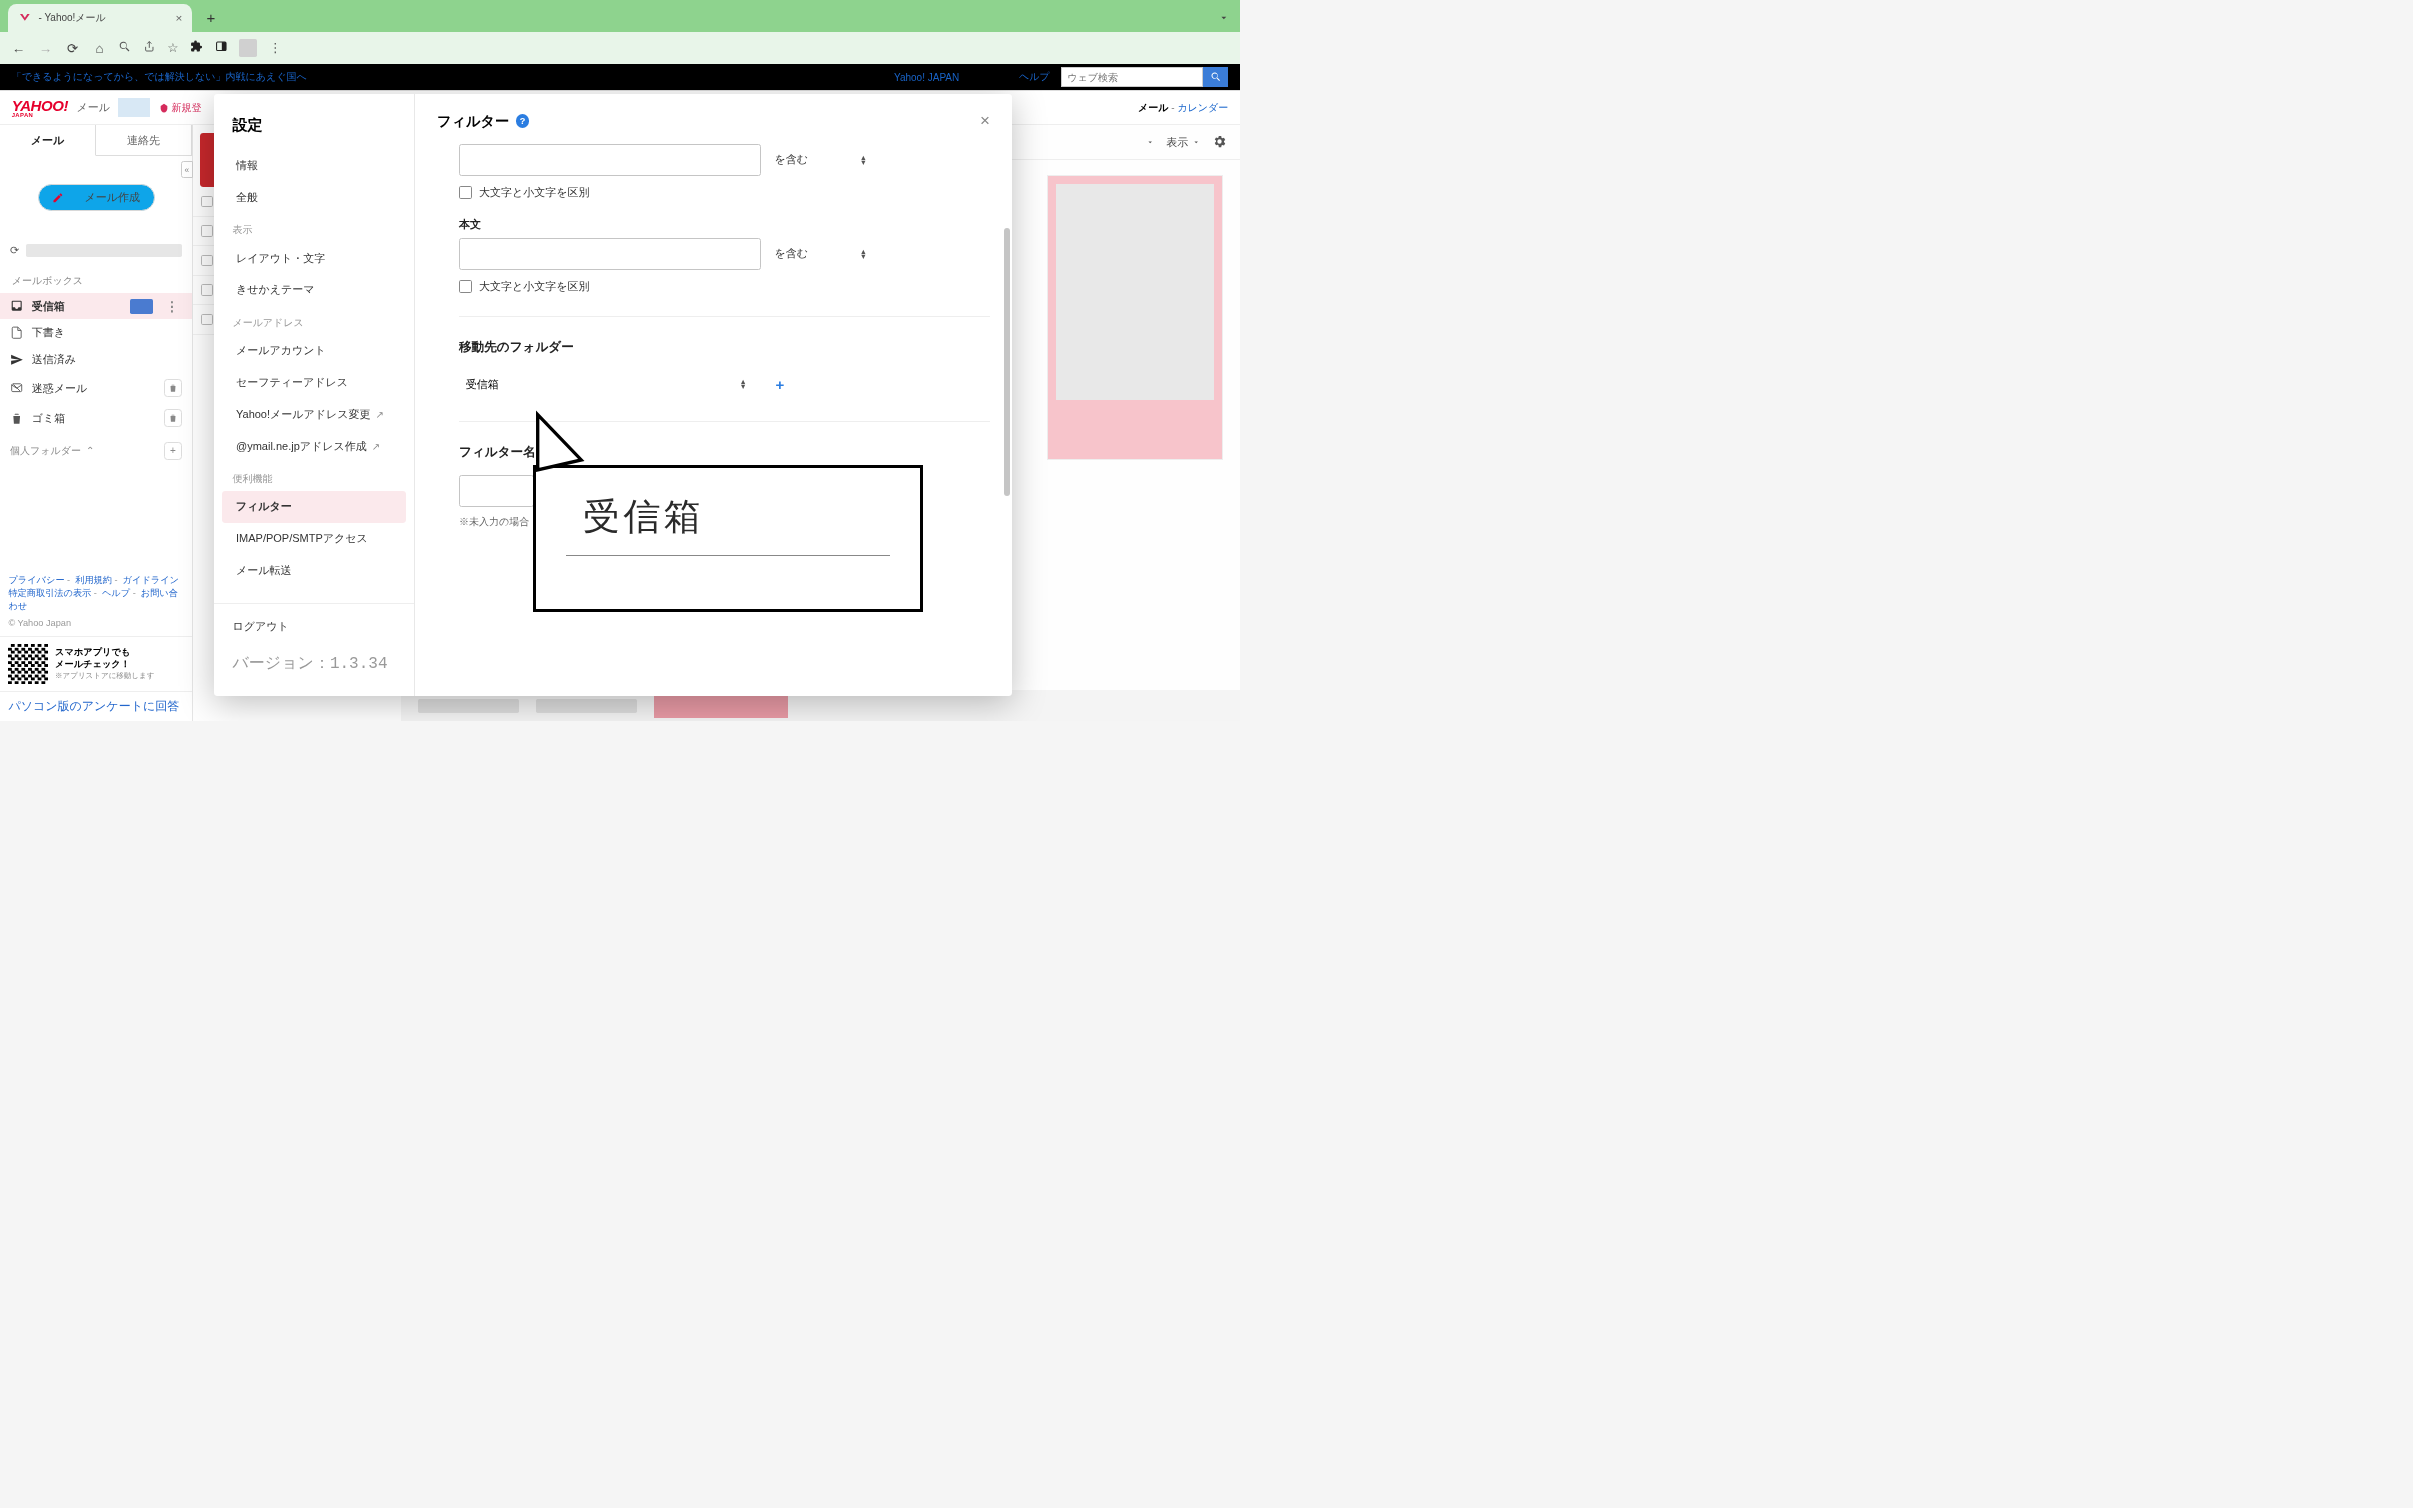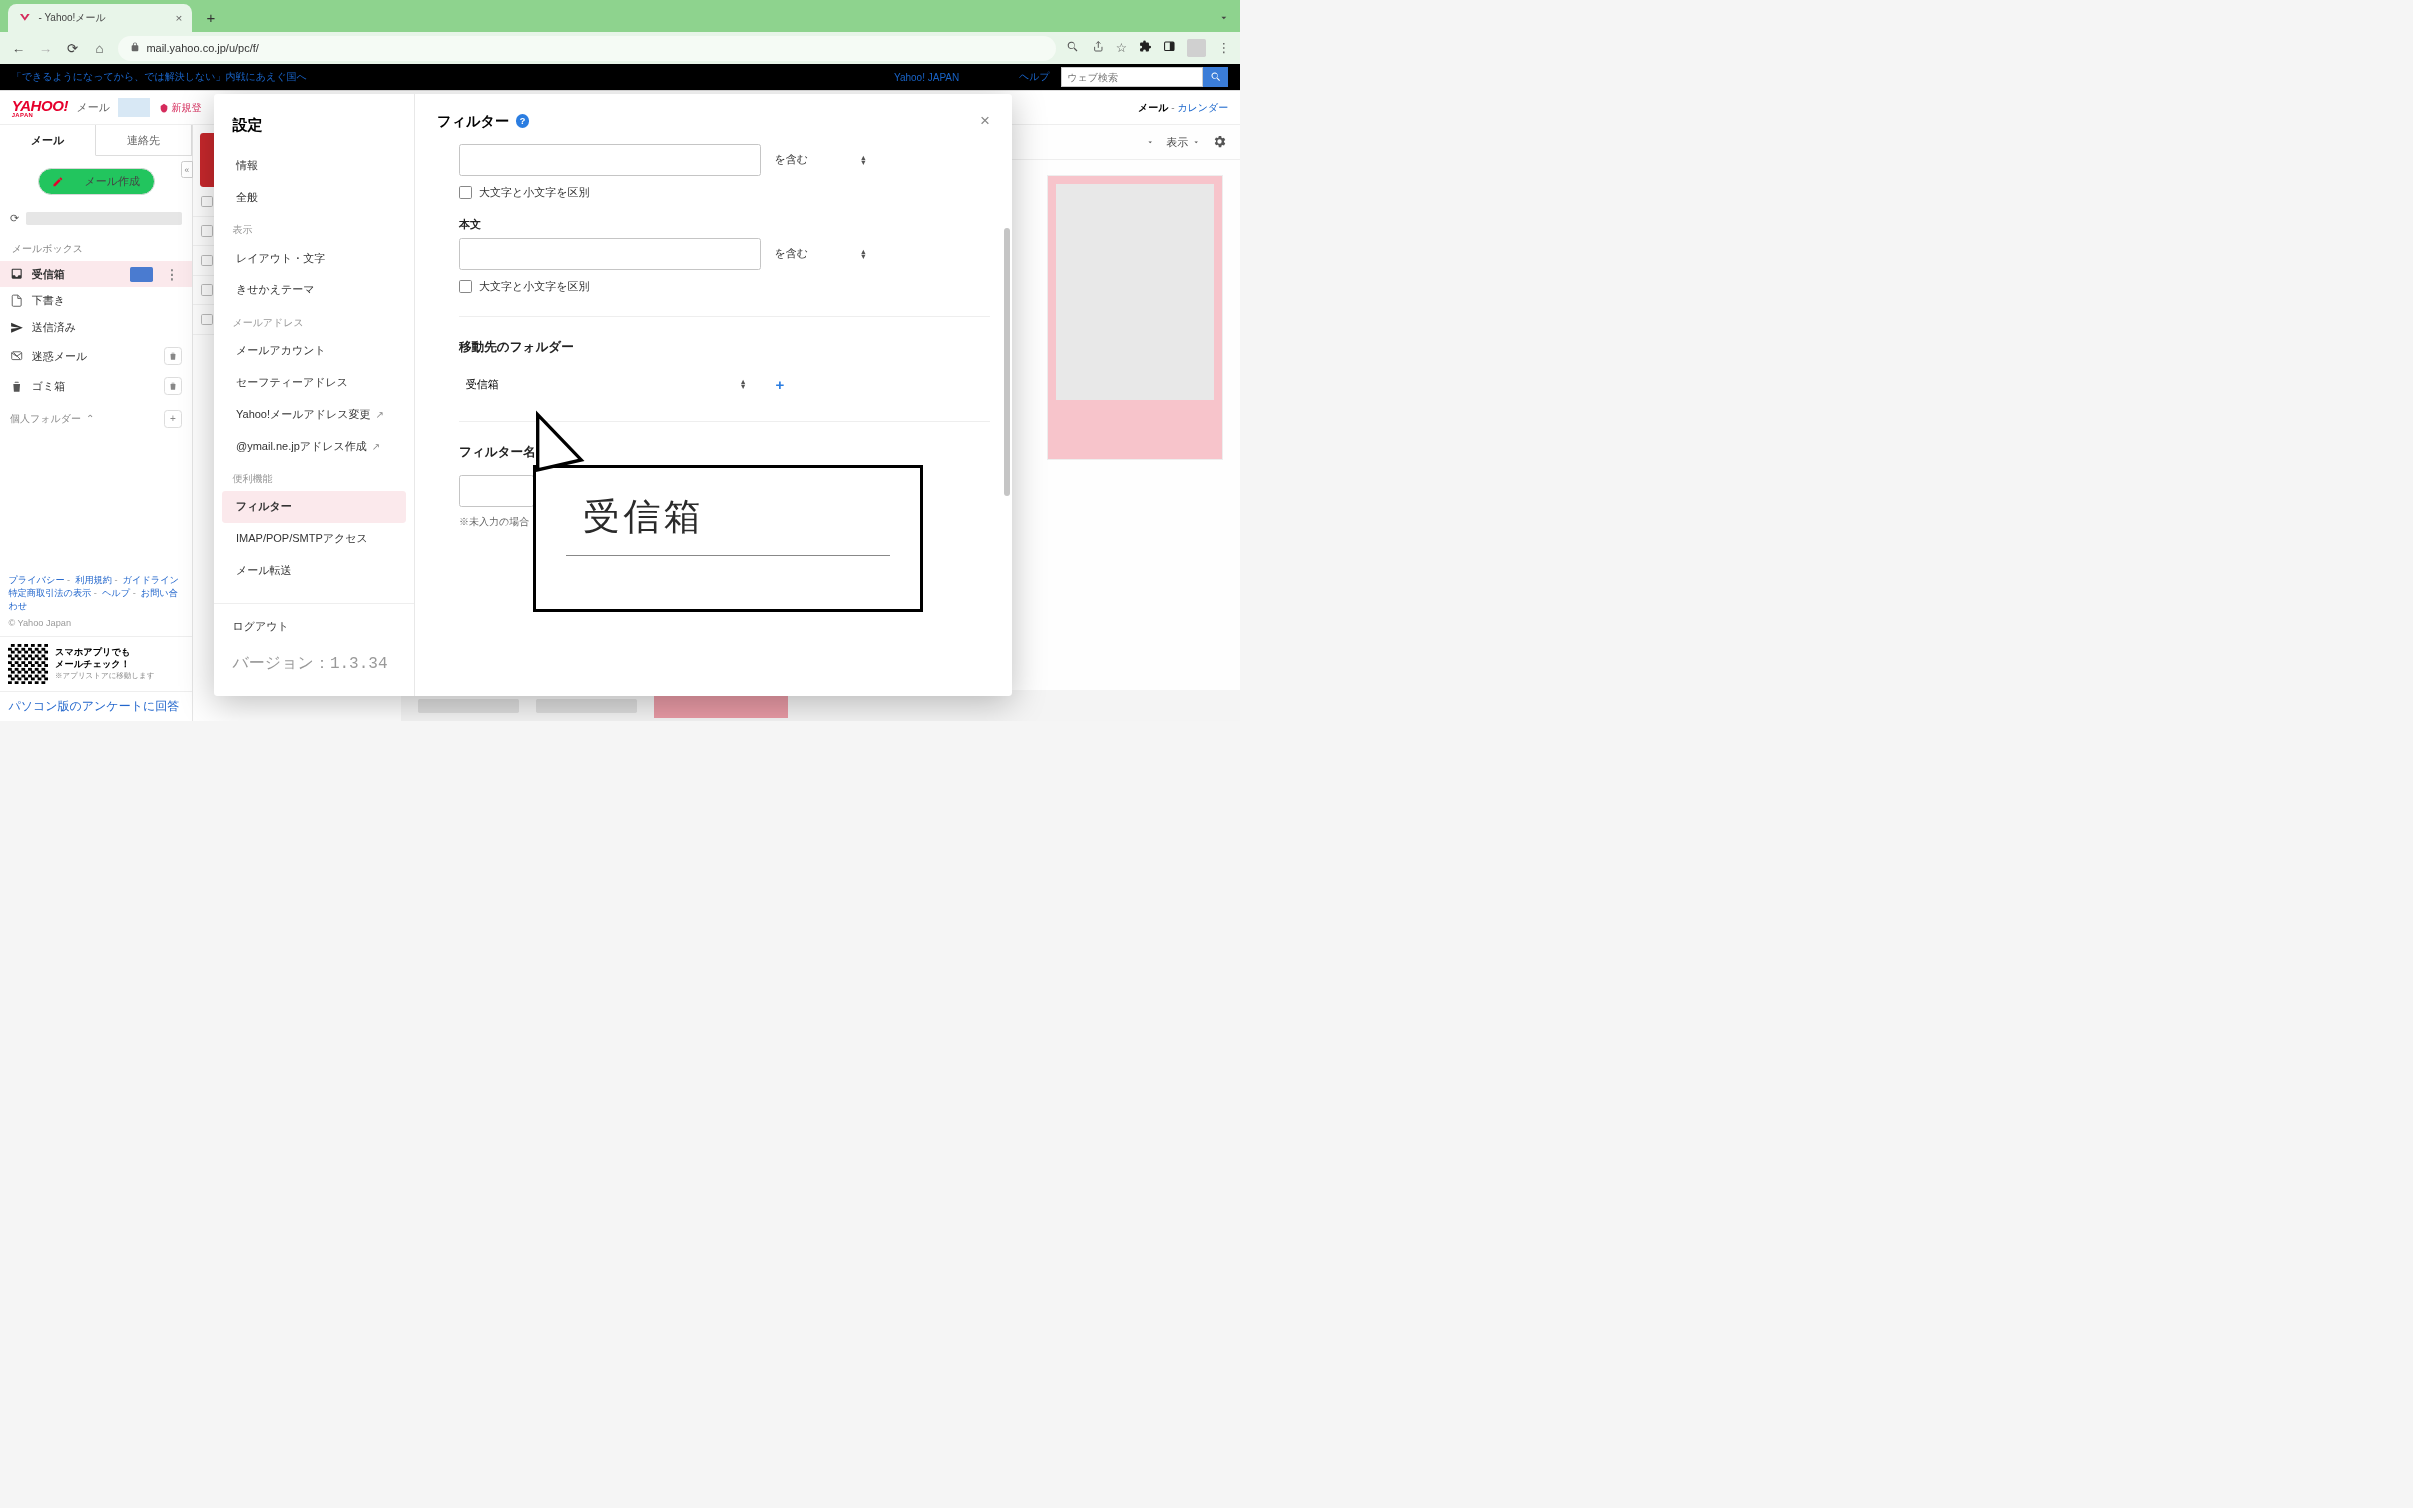--- a/index.html
+++ b/index.html
@@ -43,21 +43,21 @@
 
 
 .main-area { display: flex; height: calc(100% - 124px); background: #fefefe; position: relative; }
 
 
 .left-sidebar { width: 193px; border-right: 0.8px solid #e5e5e5; background: #fff; display: flex; flex-direction: column; }
 .side-tabs { display: flex; border-bottom: 0.8px solid #ddd; }
 .side-tab { flex: 1; padding: 7.5px 0; text-align: center; font-size: 11px; color: #666; border-right: 0.8px solid #ddd; cursor: pointer; }
 .side-tab.active { color: #222; font-weight: 600; background: #fff; border-bottom: 1.7px solid #fff; margin-bottom: -0.8px; }
 .compose-wrap { padding: 11.7px 8.4px; position: relative; }
-.compose-btn { margin: 0 auto; display: flex; align-items: center; justify-content: center; gap: 21px; width: 117px; height: 27px; border: 0.8px solid #d8d8d8; border-radius: 15px; background: #22c55e; font-size: 11px; color: #444; cursor: pointer; }
+.compose-btn { margin: 16px auto; display: flex; align-items: center; justify-content: center; gap: 21px; width: 117px; height: 27px; border: 0.8px solid #d8d8d8; border-radius: 15px; background: #0ea5e9; font-size: 11px; color: #444; cursor: pointer; }
 .compose-btn svg { color: #e6002d; }
 .collapse-handle { position: absolute; right: -0.8px; top: 5px; width: 11.7px; height: 17px; border: 0.8px solid #ccc; border-radius: 2.5px 0 0 2.5px; background: #fff; display: flex; align-items: center; justify-content: center; font-size: 8.4px; color: #888; }
 .account-row { display: flex; align-items: center; gap: 6.7px; padding: 5px 10px; font-size: 11px; color: #555; }
 .account-row .blur { flex: 1; height: 13.4px; background: #e6e6e6; border-radius: 1.7px; }
 .section-label { padding: 11.7px 11.7px 5px; font-size: 10px; color: #888; }
 .folder-item { display: flex; align-items: center; gap: 8.4px; padding: 5.9px 10px; font-size: 11px; color: #333; cursor: pointer; }
 .folder-item.active { background: #fbe9ec; font-weight: 600; }
 .folder-item .count-badge { margin-left: auto; width: 23.5px; height: 15px; background: #4a7bd0; border-radius: 1.7px; }
 .folder-item .more { color: #888; font-size: 13.4px; padding: 0 3.4px; }
 .folder-item .trash-btn { margin-left: auto; width: 18.4px; height: 18.4px; border: 0.8px solid #ddd; border-radius: 3.4px; display: flex; align-items: center; justify-content: center; color: #888; }
@@ -154,28 +154,20 @@
         <path fill="#444" d="M7 10l5 5 5-5z"></path>
       </svg>
   </div>
 </div>
 
 <div class="url-bar-row">
   <span class="nav-btn">←</span>
   <span class="nav-btn disabled">→</span>
   <span class="nav-btn">⟳</span>
   <span class="nav-btn">⌂</span>
-  <div class="url-field">
-    <span>
-      <svg width="10" height="10" viewBox="0 0 24 24">
-          <path fill="#666" d="M18 8h-1V6a5 5 0 0 0-10 0v2H6a2 2 0 0 0-2 2v10a2 2 0 0 0 2 2h12a2 2 0 0 0 2-2V10a2 2 0 0 0-2-2zM9 6a3 3 0 1 1 6 0v2H9z"></path>
-        </svg>
-    </span>
-    <span>mail.yahoo.co.jp/u/pc/f/</span>
-  </div>
   <div class="url-icons">
     <span><svg width="13.4" height="13.4" viewBox="0 0 24 24">
           <path fill="#555" d="M15.5 14h-.79l-.28-.27a6.5 6.5 0 1 0-.7.7l.27.28v.79l5 5L20.49 19zM10 15a5 5 0 1 1 0-10 5 5 0 0 1 0 10z"></path>
         </svg></span>
     <span><svg width="12.6" height="12.6" viewBox="0 0 24 24">
           <path fill="none" stroke="#555" stroke-width="1.8" d="M12 3v12M8 7l4-4 4 4M5 13v6a2 2 0 0 0 2 2h10a2 2 0 0 0 2-2v-6"></path>
         </svg></span>
     <span>☆</span>
     <span><svg width="12.6" height="12.6" viewBox="0 0 24 24">
           <path fill="#222" d="M20.5 11H19V7a2 2 0 0 0-2-2h-4V3.5a2.5 2.5 0 0 0-5 0V5H4a2 2 0 0 0-2 2v4h1.5a2.5 2.5 0 0 1 0 5H2v4a2 2 0 0 0 2 2h4v-1.5a2.5 2.5 0 0 1 5 0V22h4a2 2 0 0 0 2-2v-4h1.5a2.5 2.5 0 0 0 0-5z"></path>

